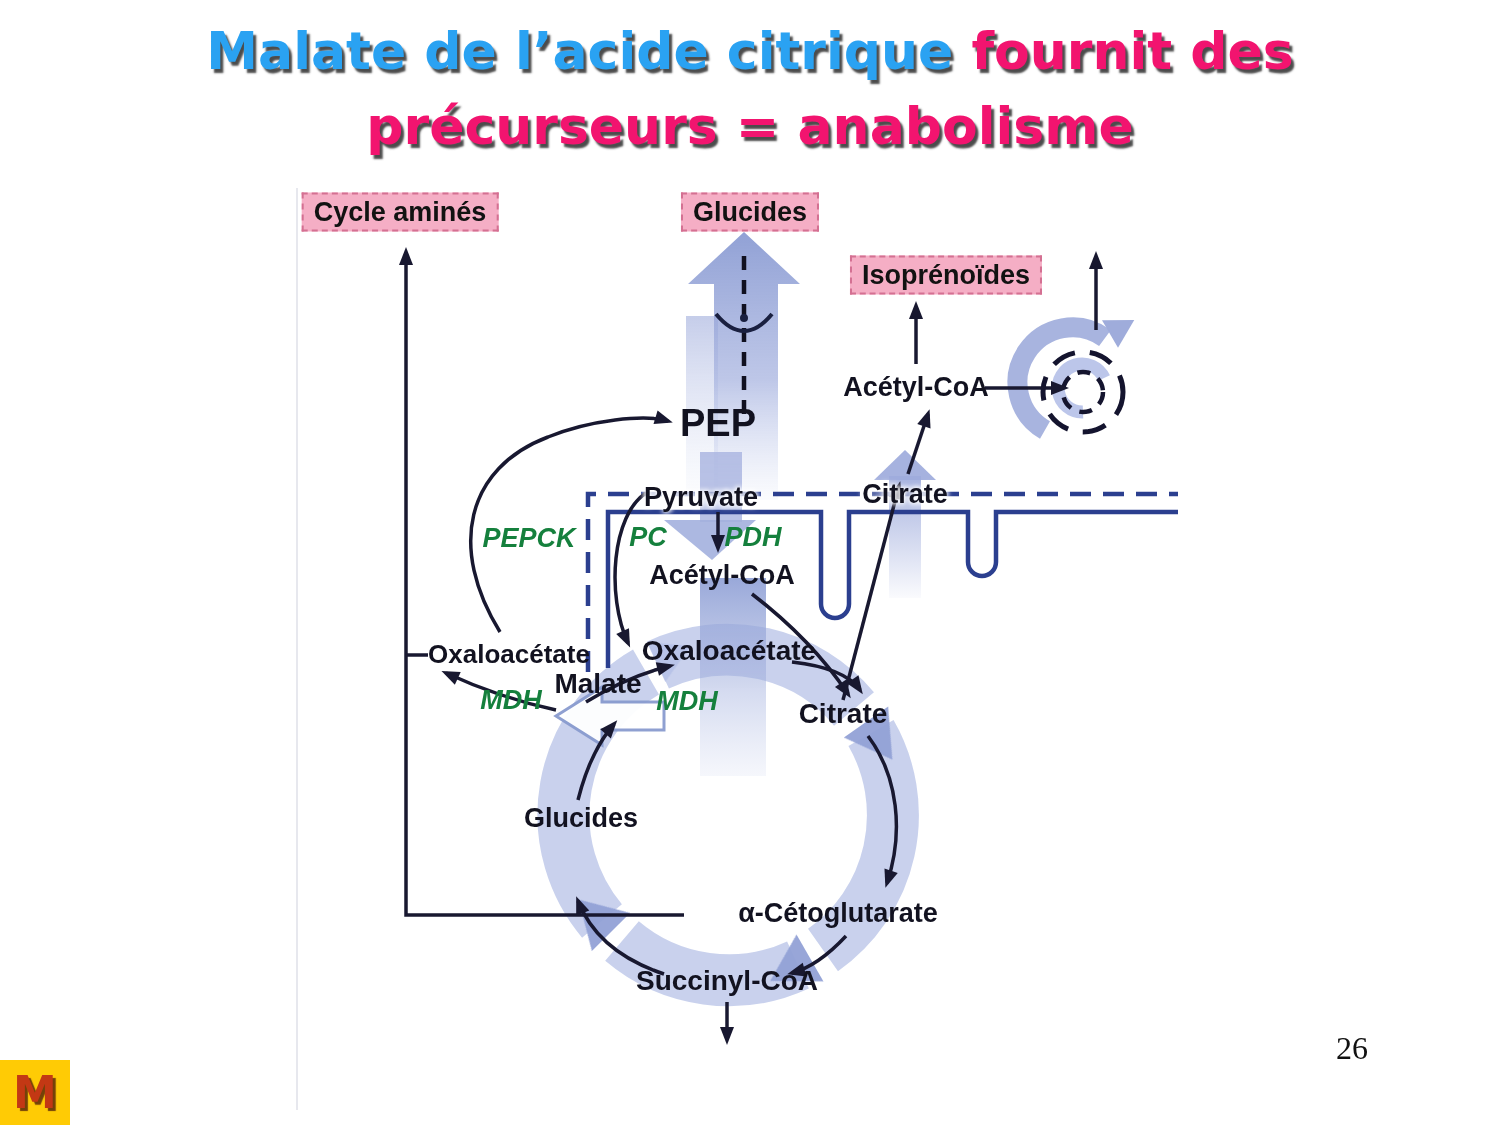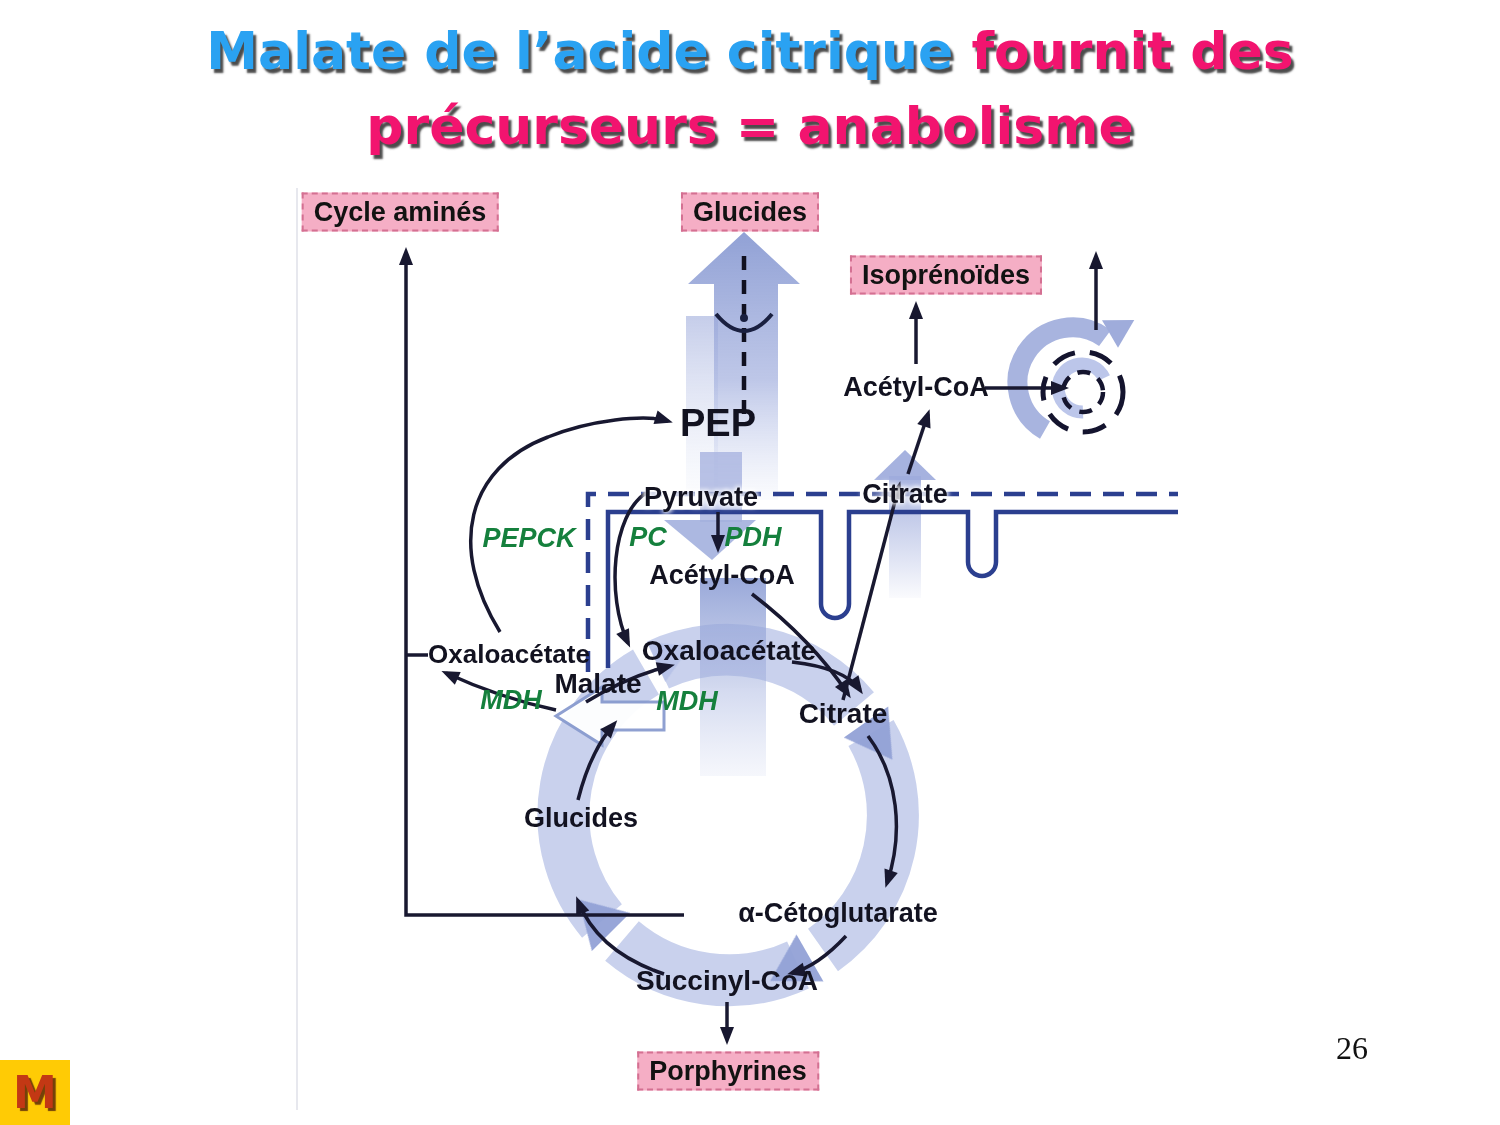--- a/index.html
+++ b/index.html
@@ -125,21 +125,20 @@
     <g>
       <path d="M 744 414 L 744 254" stroke="#101020" stroke-width="4.5" stroke-dasharray="14 10" fill="none"></path>
       <path d="M 716 314 Q 744 348 772 314" stroke="#1A2040" stroke-width="4" fill="none"></path>
       <circle cx="744" cy="318" r="4" fill="#1A2040"></circle>
     </g>
   </svg>
 
   <div class="pbox" style="left:400px;top:212px;">Cycle aminés</div>
   <div class="pbox" style="left:750px;top:212px;">Glucides</div>
   <div class="pbox" style="left:928px;top:275px;margin-left:18px;">Isoprénoïdes</div>
-  <div class="pbox" style="left:728px;top:1071px;">Porphyrines</div>
 
   <div class="lbl" style="left:718px;top:423px;font-size:38px;">PEP</div>
   <div class="lbl halo" style="left:701px;top:497px;">Pyruvate</div>
   <div class="lbl halo" style="left:905px;top:494px;">Citrate</div>
   <div class="lbl" style="left:722px;top:575px;">Acétyl-CoA</div>
   <div class="lbl" style="left:916px;top:387px;">Acétyl-CoA</div>
   <div class="lbl" style="left:509px;top:654px;font-size:26px;">Oxaloacétate</div>
   <div class="lbl bold" style="left:729px;top:651px;">Oxaloacétate</div>
   <div class="lbl bold" style="left:598px;top:684px;">Malate</div>
   <div class="lbl bold" style="left:843px;top:714px;">Citrate</div>

